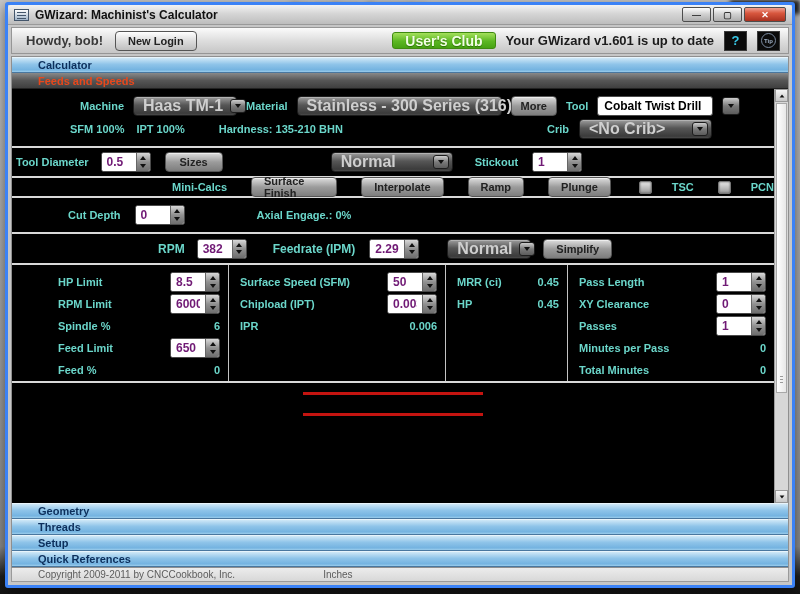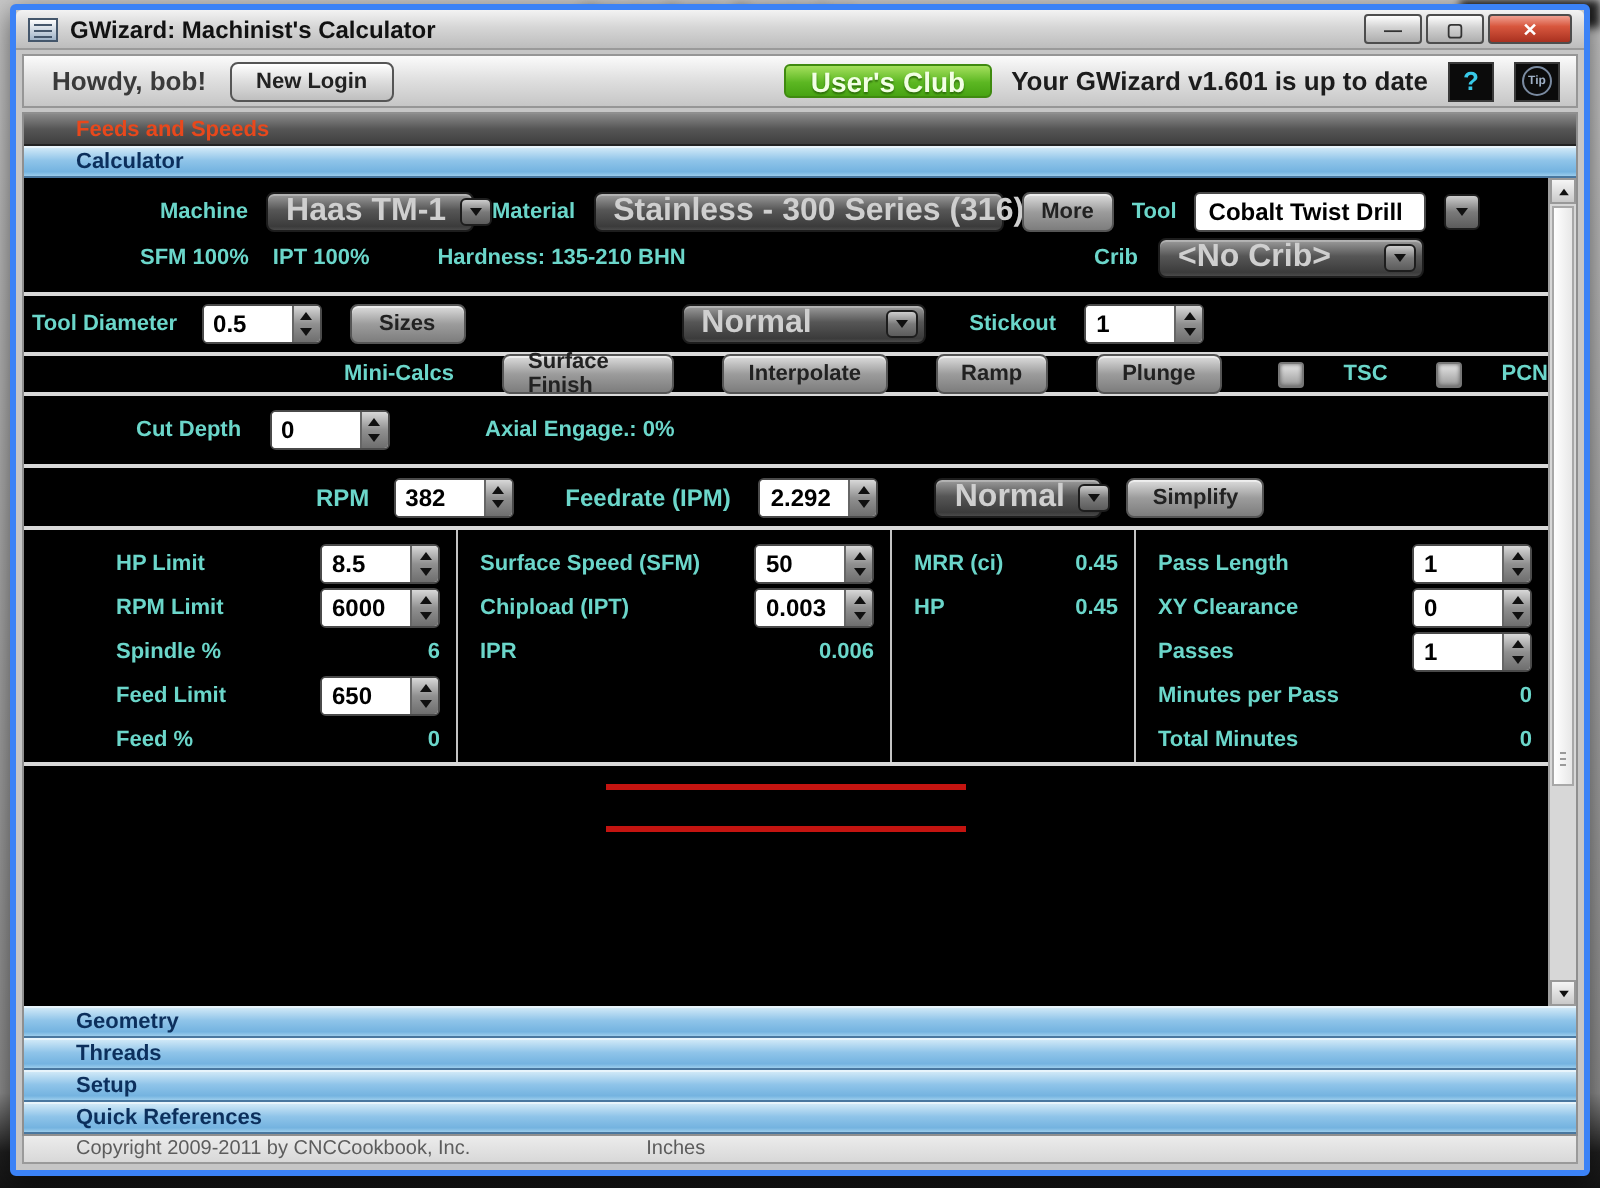--- a/index.html
+++ b/index.html
@@ -77,23 +77,23 @@
     background:linear-gradient(#cdcdcd,#7a7a7a 50%,#5c5c5c); display:flex;
     align-items:center; justify-content:center; flex:none; }
   .tri-dn { width:0; height:0; border-left:3px solid transparent; border-right:3px solid transparent;
     border-top:4px solid #101010; }
   .tri-up { width:0; height:0; border-left:3px solid transparent; border-right:3px solid transparent;
     border-bottom:4px solid #101010; }
 
   
   .spin { display:inline-flex; height:20px; border:1px solid #4a4a4a; border-radius:3px;
     background:#fff; overflow:hidden; flex:none; }
-  .spin input { width:44px; border:none; outline:none; background:#fff;
+  .spin input { width:34px; border:none; outline:none; background:#fff;
     font-family:"Liberation Sans", sans-serif; font-size:12px; font-weight:bold;
-    color:#000000; padding:0 5px; }
+    color:#701a75; padding:0 5px; }
   .spin .spin-btns { width:14px; border-left:1px solid #666; display:flex; flex-direction:column;
     align-items:center; justify-content:space-evenly;
     background:linear-gradient(#d8d8d8,#909090 50%,#6e6e6e); }
   .combo-input { height:20px; width:116px; border:1px solid #4a4a4a; border-radius:3px;
     background:#fff; font-family:"Liberation Sans", sans-serif; font-size:12px;
     font-weight:bold; color:#000; padding:0 6px; outline:none; }
 
   .checkbox { width:13px; height:13px; border:1px solid #777; border-radius:2px;
     background:linear-gradient(#e6e6e6,#9a9a9a); box-shadow:inset 0 0 2px #555; flex:none; }
 
@@ -158,22 +158,22 @@
         <span class="help-glyph">?</span>
       </span>
       <span class="sq-btn">
         <span class="tip-circle">Tip</span>
       </span>
     </span>
   </div>
 
   <div class="app-body">
 
+    <div class="sec-bar sec-blue">Calculator</div>
     <div class="sec-bar sec-gray">Feeds and Speeds</div>
-    <div class="sec-bar sec-blue">Calculator</div>
 
     <div class="content">
 
       <div class="row" style="flex-direction:column; align-items:stretch; padding:5px 0 6px 0;">
         <div style="display:flex; align-items:center; gap:9px; padding-left:68px; height:24px;">
           <span class="lbl">Machine</span>
           <span class="dsel" style="width:104px;">
             <span>Haas TM-1</span>
             <span class="arrow-box">
                 <span class="tri-dn"></span>
@@ -248,21 +248,21 @@
 
       <div class="row" style="height:36px;">
         <span class="lbl" style="margin-left:56px;">Cut Depth</span>
         <span class="spin" style="margin-left:14px;">
           <input value="0" style="">
           <span class="spin-btns">
               <span class="tri-up"></span>
               <span class="tri-dn"></span>
             </span>
         </span>
-        <span class="lbl" style="margin-left:48px;">Axial Engage.: 0%</span>
+        <span class="lbl" style="margin-left:72px;">Axial Engage.: 0%</span>
       </div>
 
       <div class="row" style="height:31px;">
         <span class="lbl" style="margin-left:146px; font-size:12px;">RPM</span>
         <span class="spin" style="margin-left:12px;">
           <input value="382" style="">
           <span class="spin-btns">
               <span class="tri-up"></span>
               <span class="tri-dn"></span>
             </span>

